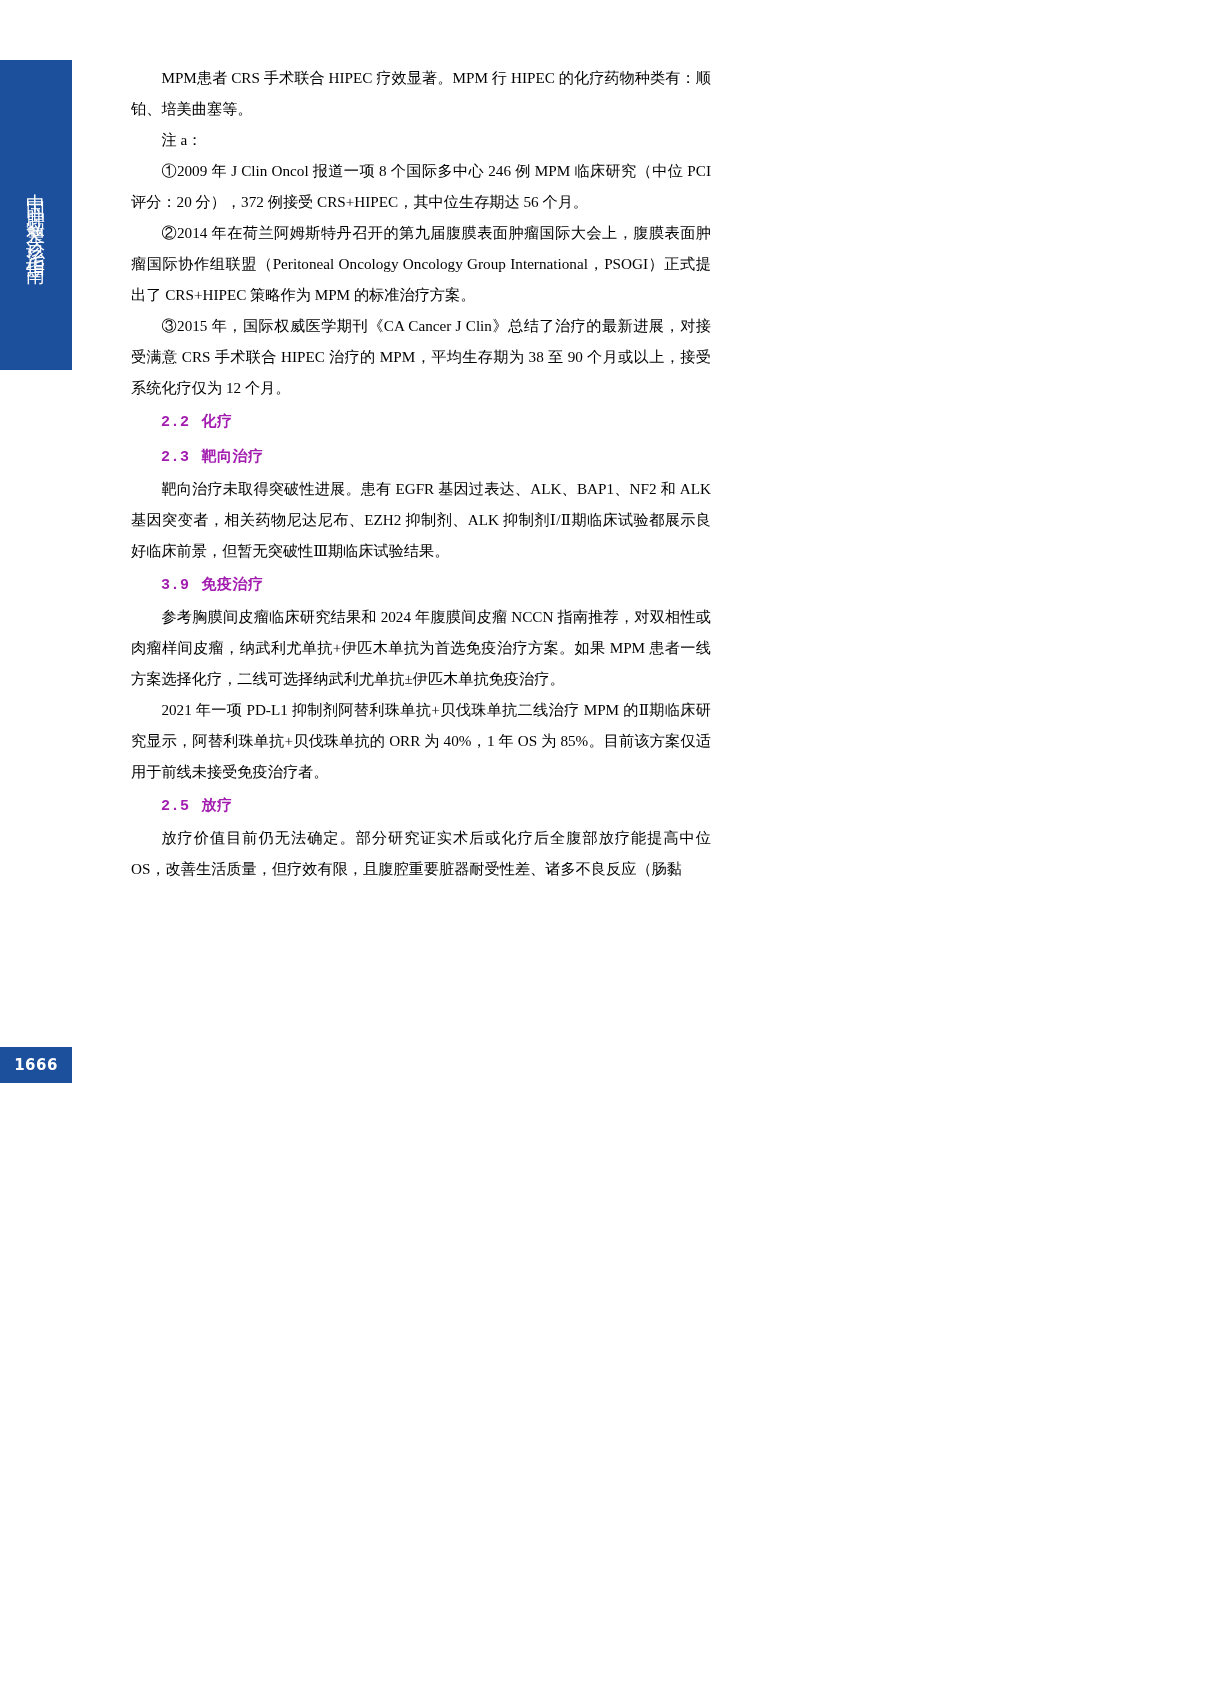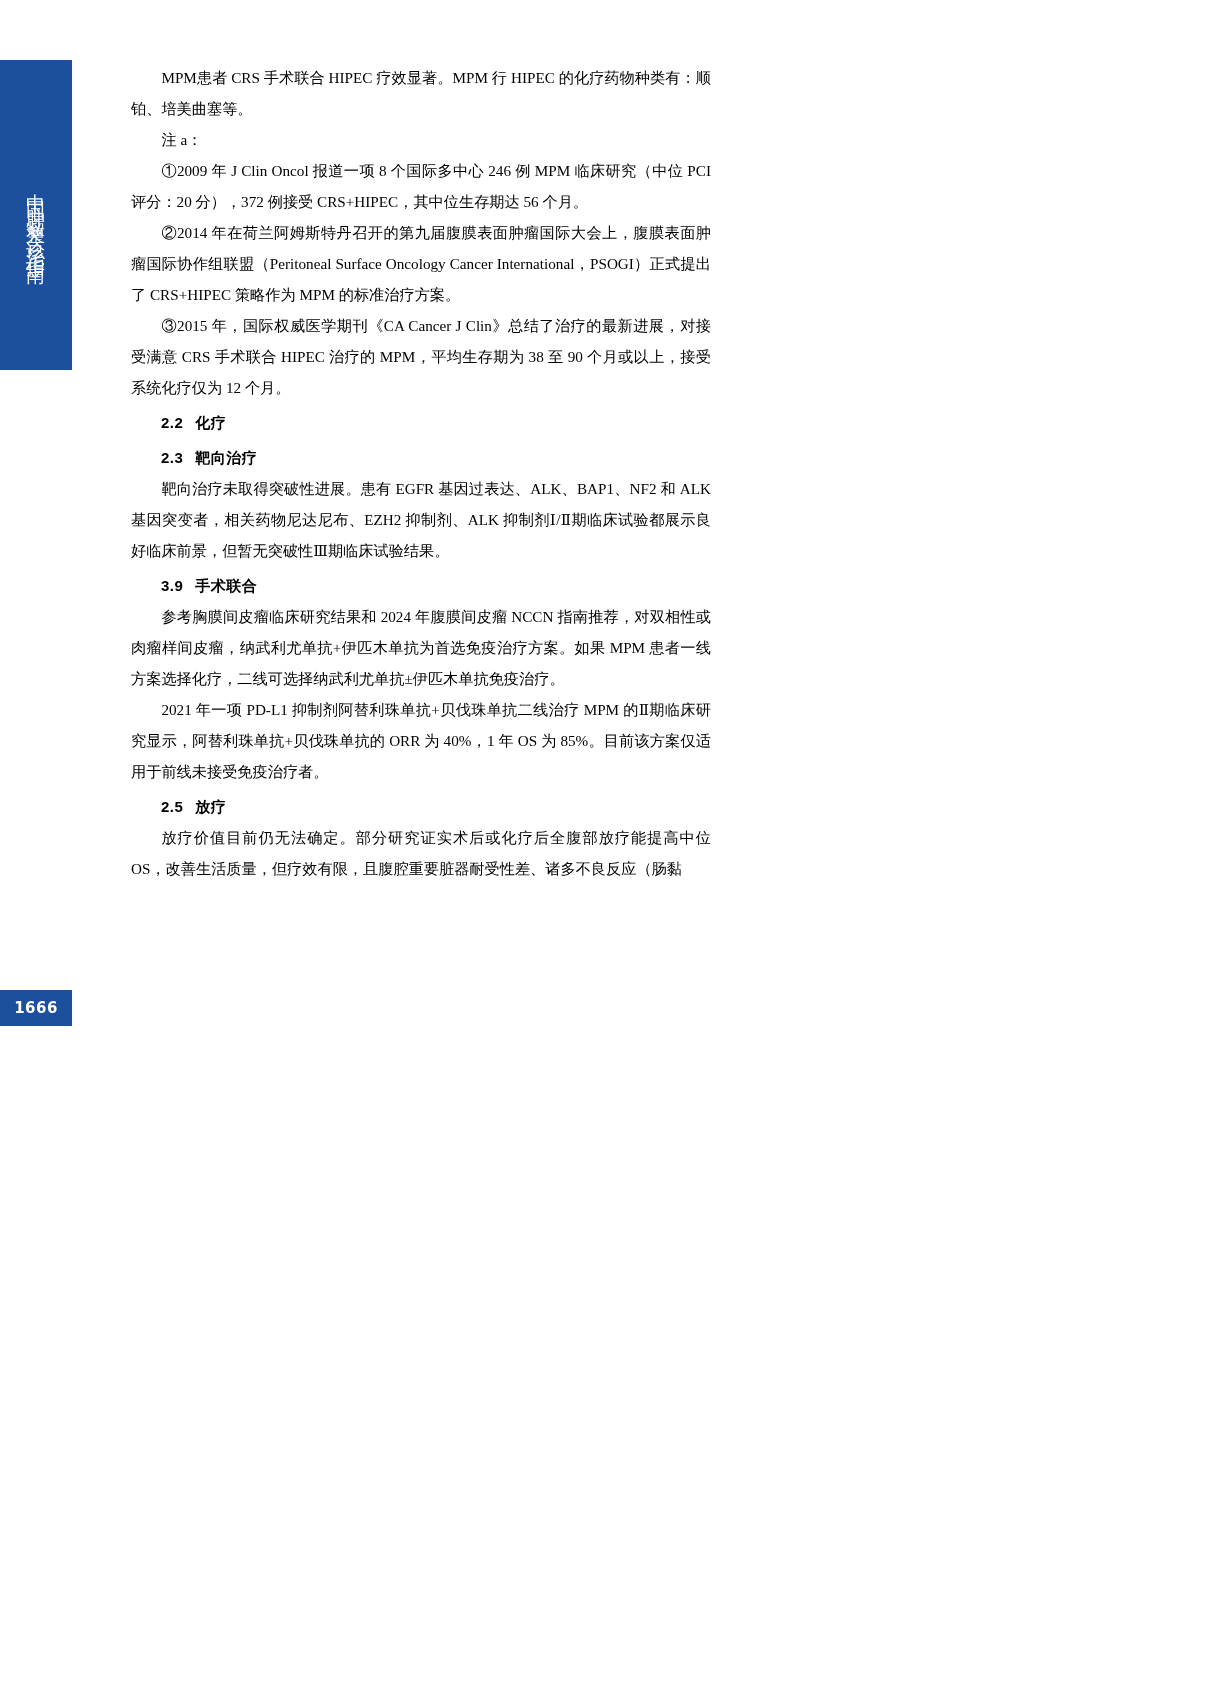--- a/index.html
+++ b/index.html
@@ -37,21 +37,21 @@
     line-height: 1.1;
     font-family: "DejaVu Sans", sans-serif;
     text-align: center;
     padding-top: 6px;
   }
 
   
   .page-number {
     position: absolute;
     left: 0;
-    top: 990px;
+    top: 1047px;
     width: 72px;
     height: 36px;
     background: #1c4f9c;
     color: #ffffff;
     display: flex;
     align-items: center;
     justify-content: center;
     font-family: "DejaVu Sans", sans-serif;
     font-size: 15px;
     font-weight: bold;
@@ -70,24 +70,24 @@
 
   p.para {
     margin: 0;
     text-align: justify;
     text-justify: inter-ideograph;
     text-indent: 2em;
   }
 
   h3.section-head {
     margin: 4px 0 0 0;
-    font-family: Liberation Sans, sans-serif;
+    font-family: Liberation Mono, monospace;
     font-size: 15px;
     font-weight: bold;
-    color: #000000;
+    color: #a21caf;
     line-height: 31px;
     text-indent: 2em;
     letter-spacing: 0.5px;
   }
   h3.section-head .num {
     margin-right: 12px;
   }
 </style>
 </head>
 <body>
@@ -96,34 +96,34 @@
   <div class="side-tab-inner">中国肿瘤整合诊治指南</div>
 </div>
 
 <div class="page-number">1666</div>
 
 <div class="content">
 
   <p class="para">MPM患者 CRS 手术联合 HIPEC 疗效显著。MPM 行 HIPEC 的化疗药物种类有：顺铂、培美曲塞等。</p>
   <p class="para">注 a：</p>
   <p class="para">①2009 年 J Clin Oncol 报道一项 8 个国际多中心 246 例 MPM 临床研究（中位 PCI 评分：20 分），372 例接受 CRS+HIPEC，其中位生存期达 56 个月。</p>
-  <p class="para">②2014 年在荷兰阿姆斯特丹召开的第九届腹膜表面肿瘤国际大会上，腹膜表面肿瘤国际协作组联盟（Peritoneal Surface Oncology Cancer International，PSOGI）正式提出了 CRS+HIPEC 策略作为 MPM 的标准治疗方案。</p>
+  <p class="para">②2014 年在荷兰阿姆斯特丹召开的第九届腹膜表面肿瘤国际大会上，腹膜表面肿瘤国际协作组联盟（Peritoneal Oncology Oncology Group International，PSOGI）正式提出了 CRS+HIPEC 策略作为 MPM 的标准治疗方案。</p>
   <p class="para">③2015 年，国际权威医学期刊《CA Cancer J Clin》总结了治疗的最新进展，对接受满意 CRS 手术联合 HIPEC 治疗的 MPM，平均生存期为 38 至 90 个月或以上，接受系统化疗仅为 12 个月。</p>
 
   <h3 class="section-head">
     <span class="num">2.2</span><span>化疗</span>
   </h3>
 
   <h3 class="section-head">
     <span class="num">2.3</span><span>靶向治疗</span>
   </h3>
   <p class="para">靶向治疗未取得突破性进展。患有 EGFR 基因过表达、ALK、BAP1、NF2 和 ALK 基因突变者，相关药物尼达尼布、EZH2 抑制剂、ALK 抑制剂Ⅰ/Ⅱ期临床试验都展示良好临床前景，但暂无突破性Ⅲ期临床试验结果。</p>
 
   <h3 class="section-head">
-    <span class="num">3.9</span><span>手术联合</span>
+    <span class="num">3.9</span><span>免疫治疗</span>
   </h3>
   <p class="para">参考胸膜间皮瘤临床研究结果和 2024 年腹膜间皮瘤 NCCN 指南推荐，对双相性或肉瘤样间皮瘤，纳武利尤单抗+伊匹木单抗为首选免疫治疗方案。如果 MPM 患者一线方案选择化疗，二线可选择纳武利尤单抗±伊匹木单抗免疫治疗。</p>
   <p class="para">2021 年一项 PD-L1 抑制剂阿替利珠单抗+贝伐珠单抗二线治疗 MPM 的Ⅱ期临床研究显示，阿替利珠单抗+贝伐珠单抗的 ORR 为 40%，1 年 OS 为 85%。目前该方案仅适用于前线未接受免疫治疗者。</p>
 
   <h3 class="section-head">
     <span class="num">2.5</span><span>放疗</span>
   </h3>
   <p class="para">放疗价值目前仍无法确定。部分研究证实术后或化疗后全腹部放疗能提高中位 OS，改善生活质量，但疗效有限，且腹腔重要脏器耐受性差、诸多不良反应（肠黏</p>
 
 </div>

